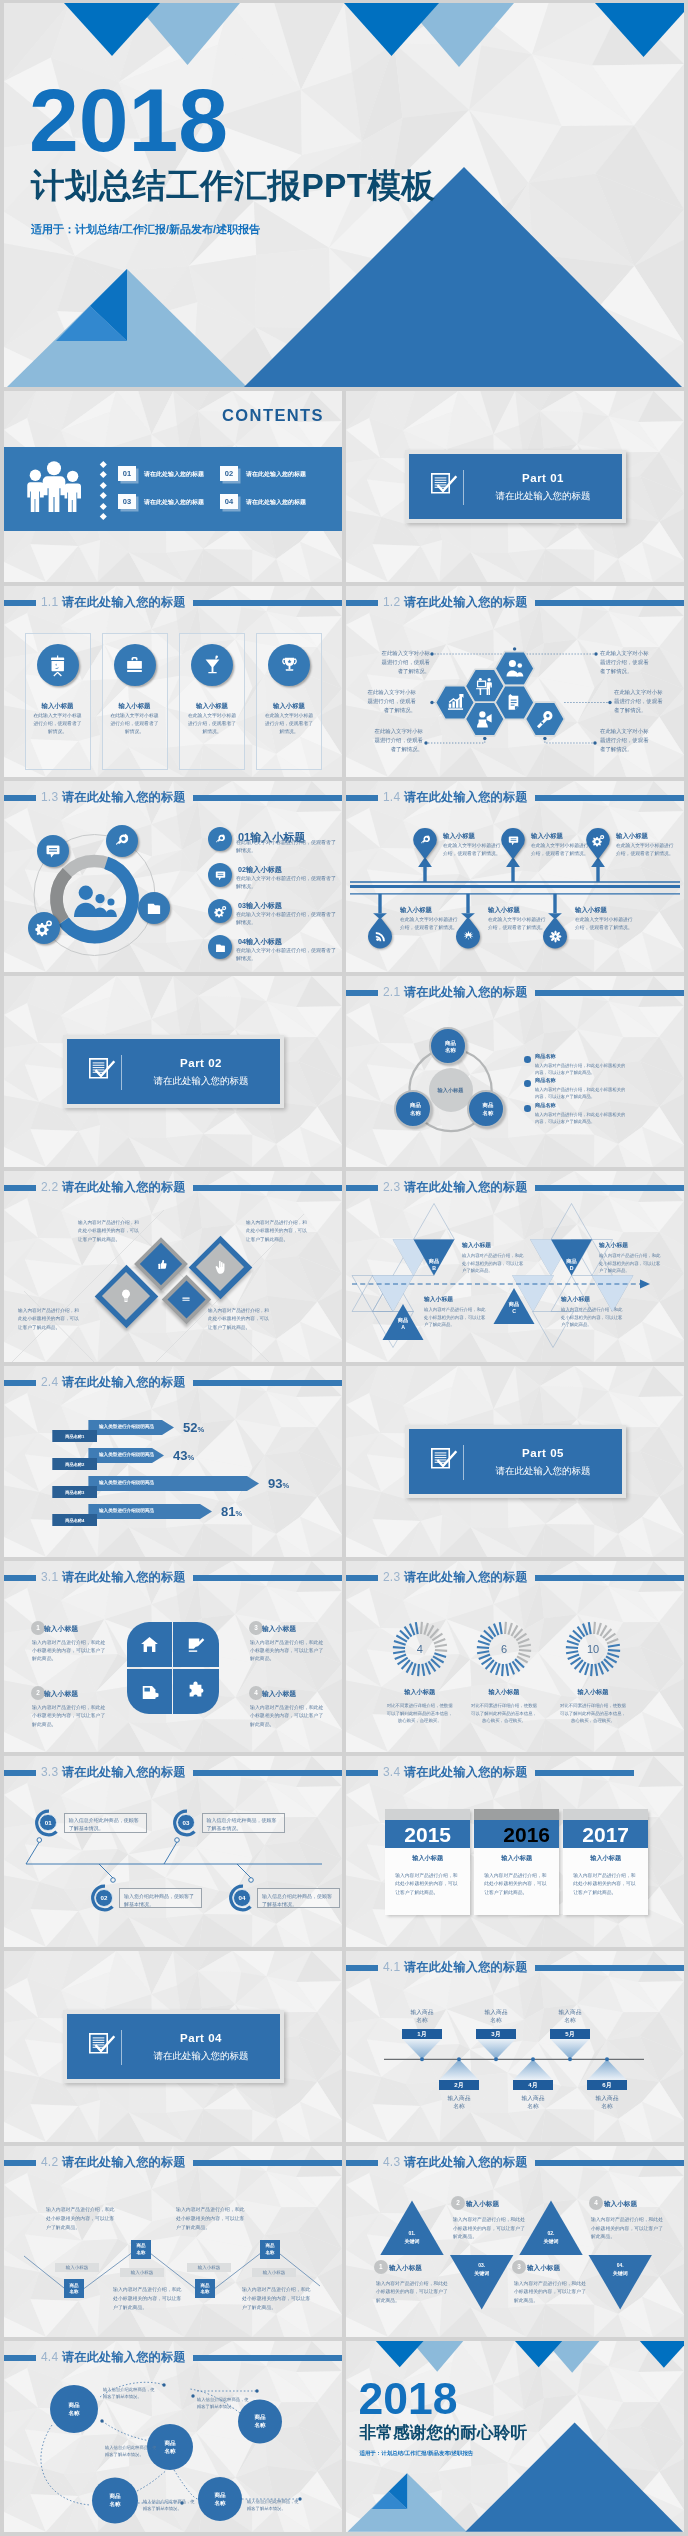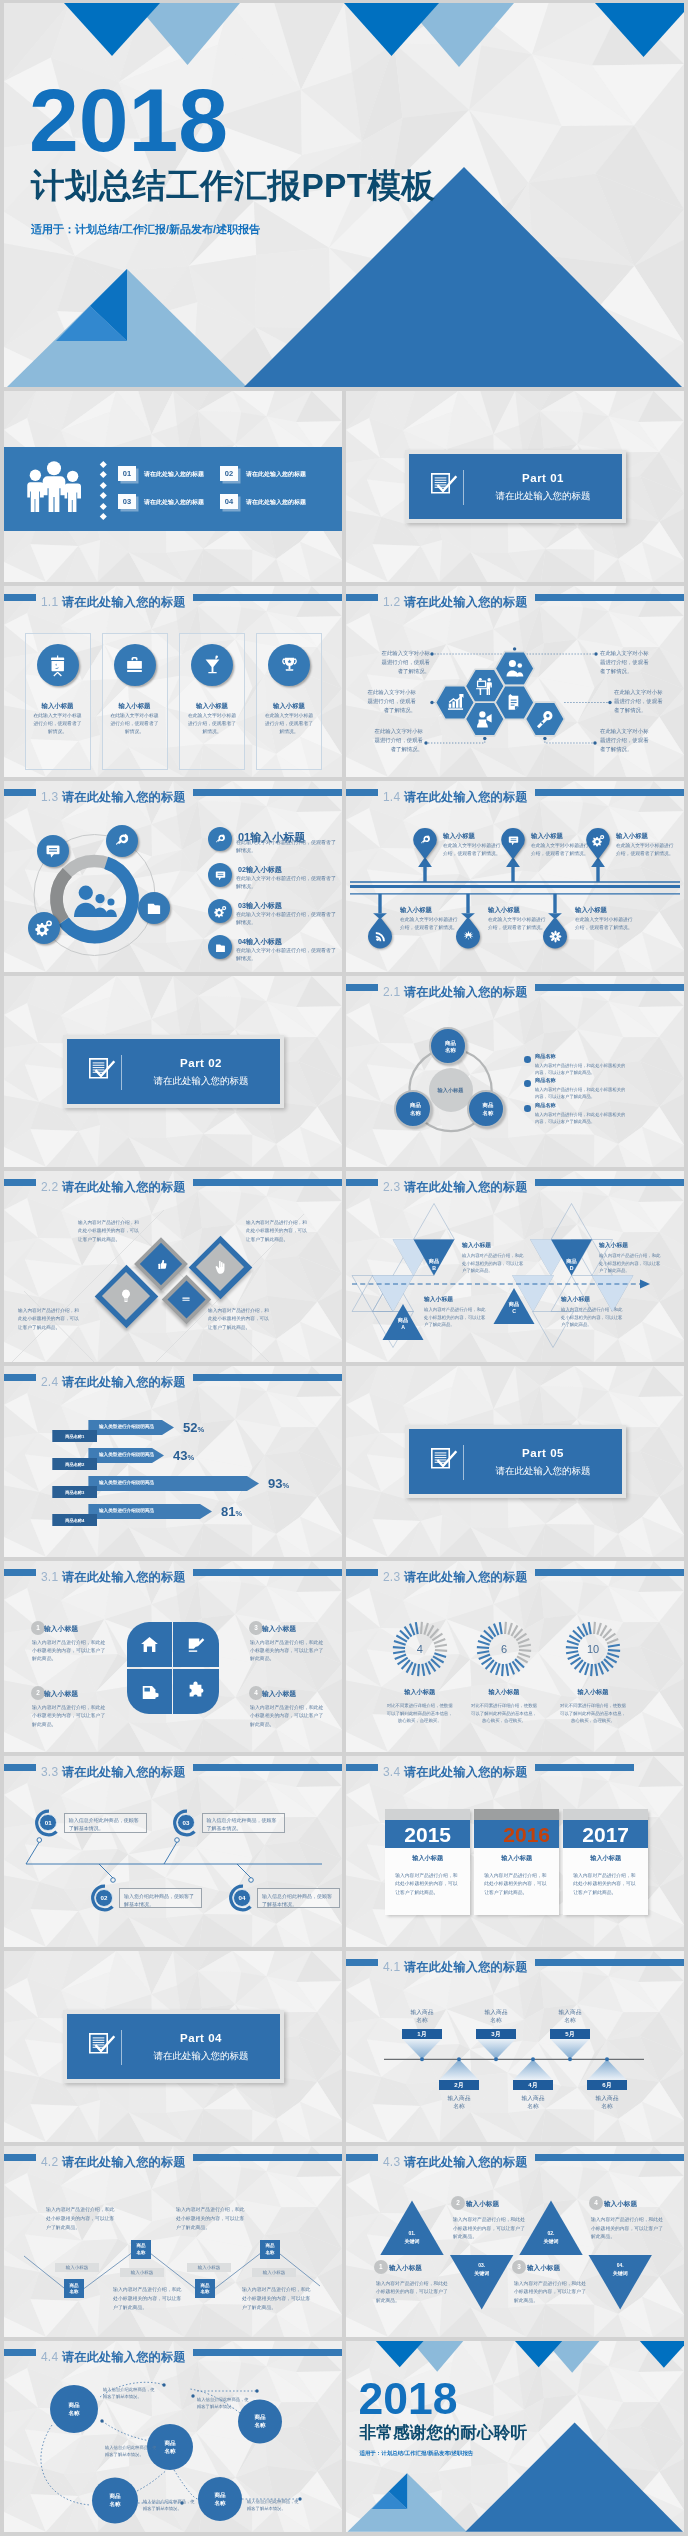--- a/index.html
+++ b/index.html
@@ -7,21 +7,21 @@
 html,body{width:688px;background:#d2d2d2}
 body{font-family:"Liberation Sans",sans-serif;-webkit-font-smoothing:antialiased}
 #page{width:688px;padding:3px 4px 4px;display:flex;flex-wrap:wrap;gap:4px;background:#d2d2d2}
 .slide{position:relative;overflow:hidden;background:#eeefef;flex:0 0 auto;color:#3a5f86}
 .cover{width:680px;height:384px}
 .half{width:338px;height:191px}
 .bgp{position:absolute;left:0;top:0;width:100%;height:100%;display:block}
 .cv-year{position:absolute;font-weight:700;color:#1270bd;line-height:1;white-space:nowrap}
 .cv-title{position:absolute;font-weight:700;color:#0c4a6e;line-height:1.15;white-space:nowrap}
 .cv-sub{position:absolute;font-weight:700;color:#1270bd;white-space:nowrap}
-.shead{position:absolute;display:flex;}
+.shead{position:absolute;display:flex;align-items:center}
 .shead .b1{width:32px;height:6.6px;background:#3579b5;flex:none}
 .shead .tt{font-size:12.2px;font-weight:700;color:#2f6fad;white-space:nowrap;margin:0 7px 0 5px;letter-spacing:.2px}
 .shead .b2{flex:1;height:6.6px;background:#3579b5}
 .shead .tt .n{color:#9bb3cc;font-weight:400;font-size:12px}
 .tx{position:absolute;color:#55779c;line-height:1.48;white-space:pre-line}
 .tb{font-weight:700;color:#2d6399}
 svg{overflow:visible}
 </style>
 </head>
 <body>
@@ -169,20 +169,21 @@
         <path d="M460 164L240 384L678 384Z" fill="#2d72b2"></path>
       </svg>
       <div class="cv-year" style="left:25px;top:72.5px;font-size:89.5px">2018</div>
       <div class="cv-title" style="left:27px;top:164px;font-size:33.5px;letter-spacing:0.3px">计划总结工作汇报PPT模板</div>
       <div class="cv-sub" style="left:27px;top:219px;font-size:11px">适用于：计划总结/工作汇报/新品发布/述职报告</div>
     </div>
     <div class="slide half">
       <svg class="bgp" viewBox="0 0 200 112" preserveAspectRatio="none">
         <use href="#polybg"></use>
       </svg>
+      <div class="tx" style="left:0;top:12px;width:320px;text-align:right;font-size:16.5px;font-weight:700;color:#1d5c96;letter-spacing:1.4px">CONTENTS</div>
       <div style="position:absolute;left:0;top:56px;width:338px;height:84px;background:#3579b5"></div>
       <svg viewBox="0 0 100 100" style="position:absolute;left:23px;top:67px;width:54px;height:54px;fill:#fff;">
         <g>
           <circle cx="50" cy="19" r="13"></circle>
           <path d="M38 34h24a9 9 0 0 1 9 9v26h-9V56h-2v44h-9V72h-2v28h-9V56h-2v13h-9V43a9 9 0 0 1 9-9z"></path>
           <circle cx="15.5" cy="32" r="10.5"></circle>
           <path d="M6 45h19a6 6 0 0 1 6 6v22h-7V62h-1.5v38h-7V76h-1.5v24h-7V62H5.5v11h-5V51a6 6 0 0 1 5.5-6z"></path>
           <circle cx="84.5" cy="34" r="10.5"></circle>
           <path d="M75 47h19a6 6 0 0 1 6 6v22h-7V64h-1.5v36h-7V78h-1.5v22h-7V64h-1.5v11h-5V53a6 6 0 0 1 5.5-6z"></path>
         </g>
@@ -986,21 +987,21 @@
       </div>
       <div style="position:absolute;left:39.2px;top:52.6px;width:85px;height:106.4px;background:#fcfcfc;box-shadow:1.5px 1.5px 3px rgba(0,0,0,.2)"></div>
       <div style="position:absolute;left:39.2px;top:52.6px;width:85px;height:11.8px;background:#d0d2d3"></div>
       <div style="position:absolute;left:39.2px;top:64.4px;width:85px;height:28px;background:#3070ae"></div>
       <div style="position:absolute;left:39.2px;top:66px;width:85px;text-align:center;font-size:21px;font-weight:700;color:#fff;line-height:26px">2015</div>
       <div class="tx tb" style="left:39.2px;top:97px;width:85px;text-align:center;font-size:6.2px">输入小标题</div>
       <div class="tx" style="left:49.2px;top:116px;width:66px;font-size:4.8px;line-height:1.75">输入内容对产品进行介绍，和此处小标题相关的内容，可以让客户了解此商品。</div>
       <div style="position:absolute;left:128.2px;top:52.6px;width:85px;height:106.4px;background:#fcfcfc;box-shadow:1.5px 1.5px 3px rgba(0,0,0,.2)"></div>
       <div style="position:absolute;left:128.2px;top:52.6px;width:85px;height:11.8px;background:#9d9fa0"></div>
       <div style="position:absolute;left:128.2px;top:64.4px;width:85px;height:28px;background:#3070ae"></div>
-      <div style="position:absolute;left:128.2px;top:66px;width:105px;text-align:center;font-size:21px;font-weight:700;color:#c2410c;line-height:26px">2016</div>
+      <div style="position:absolute;left:128.2px;top:66px;width:105px;text-align:center;font-size:21px;font-weight:700;color:#000000;line-height:26px">2016</div>
       <div class="tx tb" style="left:128.2px;top:97px;width:85px;text-align:center;font-size:6.2px">输入小标题</div>
       <div class="tx" style="left:138.2px;top:116px;width:66px;font-size:4.8px;line-height:1.75">输入内容对产品进行介绍，和此处小标题相关的内容，可以让客户了解此商品。</div>
       <div style="position:absolute;left:217.2px;top:52.6px;width:85px;height:106.4px;background:#fcfcfc;box-shadow:1.5px 1.5px 3px rgba(0,0,0,.2)"></div>
       <div style="position:absolute;left:217.2px;top:52.6px;width:85px;height:11.8px;background:#d0d2d3"></div>
       <div style="position:absolute;left:217.2px;top:64.4px;width:85px;height:28px;background:#3070ae"></div>
       <div style="position:absolute;left:217.2px;top:66px;width:85px;text-align:center;font-size:21px;font-weight:700;color:#fff;line-height:26px">2017</div>
       <div class="tx tb" style="left:217.2px;top:97px;width:85px;text-align:center;font-size:6.2px">输入小标题</div>
       <div class="tx" style="left:227.2px;top:116px;width:66px;font-size:4.8px;line-height:1.75">输入内容对产品进行介绍，和此处小标题相关的内容，可以让客户了解此商品。</div>
     </div>
     <div class="slide half">

